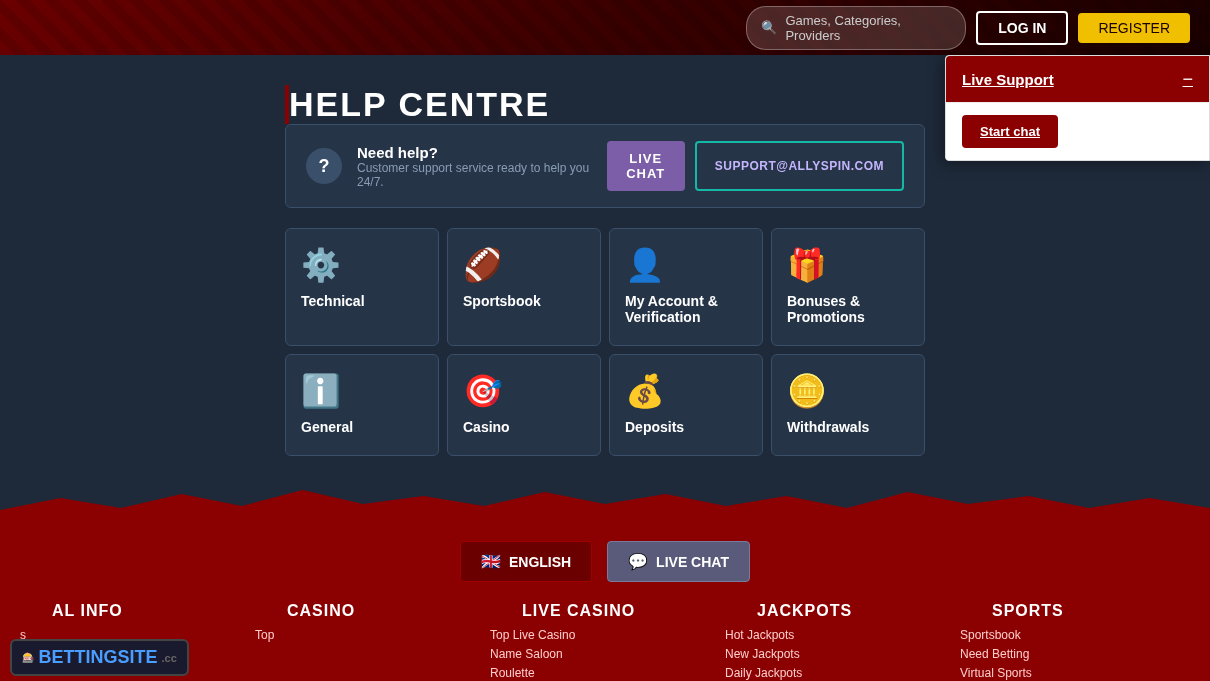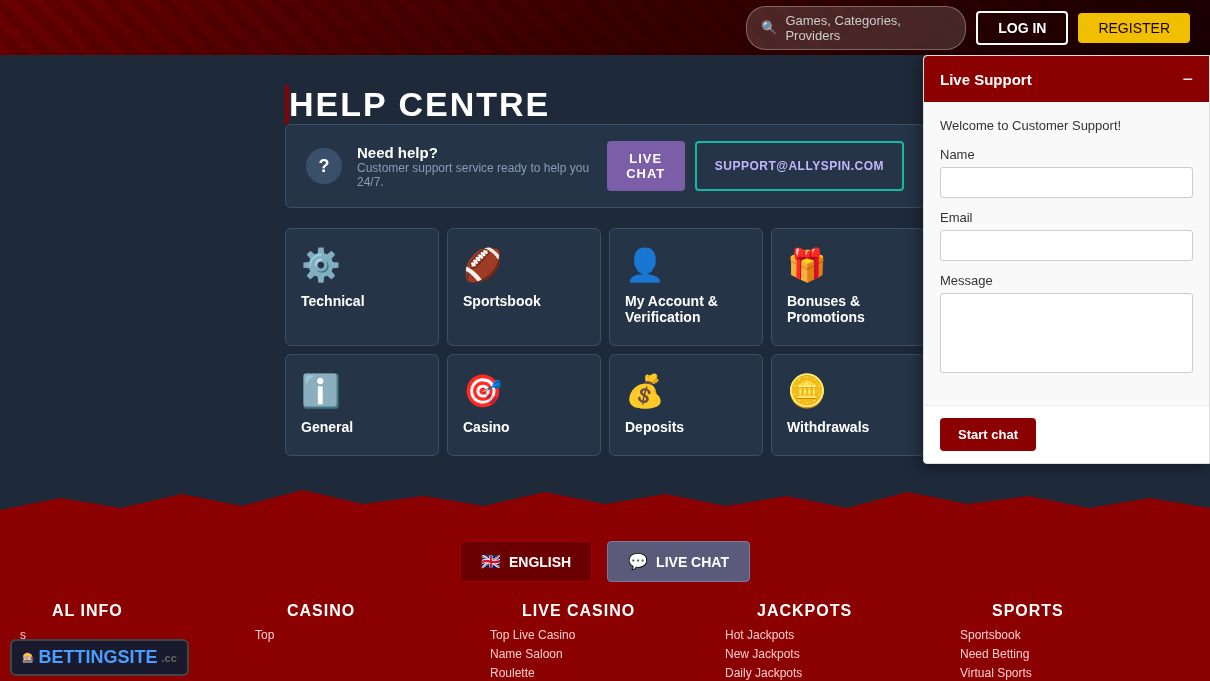--- a/index.html
+++ b/index.html
@@ -243,26 +243,27 @@
       z-index: 10;
     }
     .logo-text { color: #4a9eff; font-size: 18px; }
     .logo-cc { color: #666; font-size: 11px; }
 
     
     .live-support-panel {
       position: absolute;
       right: 0;
       top: 0;
-      width: 287px;
+      width: 265px;
       background: #fff;
       border: 1px solid #ddd;
       border-radius: 4px 0 0 4px;
       z-index: 100;
       box-shadow: -3px 3px 15px rgba(0,0,0,0.4);
+      text-decoration: underline;
     }
     .live-support-header {
       background: #8b0000;
       color: #fff;
       padding: 14px 16px;
       font-size: 15px;
       font-weight: bold;
       display: flex;
       justify-content: space-between;
       align-items: center;
@@ -447,31 +448,16 @@
   <span style="color: #ff6600; font-size: 10px;">🎰</span>
   <span class="logo-text">BETTINGSITE</span>
   <span class="logo-cc">.cc</span>
 </div>
 
 <div class="live-support-panel" style="top: 55px; right: 0; position: fixed;">
   <div class="live-support-header">
     <span>Live Support</span>
     <button class="minimize-btn">−</button>
   </div>
-  <div class="live-support-body">
-    <p class="welcome">Welcome to Customer Support!</p>
-    <div class="form-group">
-      <label>Name</label>
-      <input type="text" style="">
-    </div>
-    <div class="form-group">
-      <label>Email</label>
-      <input type="email" style="">
-    </div>
-    <div class="form-group">
-      <label>Message</label>
-      <textarea style=""></textarea>
-    </div>
-  </div>
   <div class="live-support-footer">
     <button class="btn-start-chat">Start chat</button>
   </div>
 </div>
 
 </body></html>

